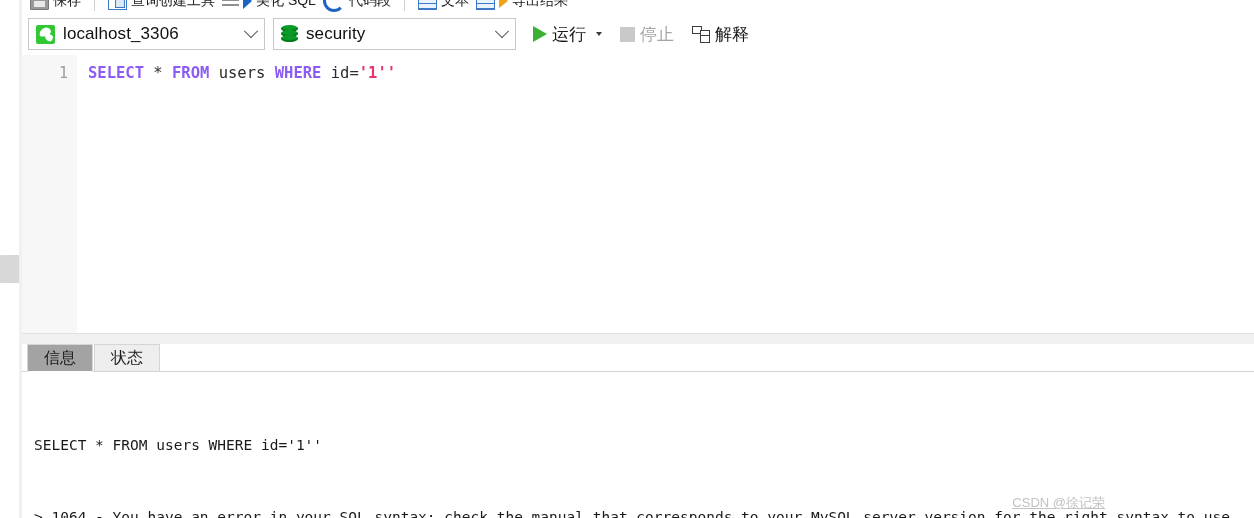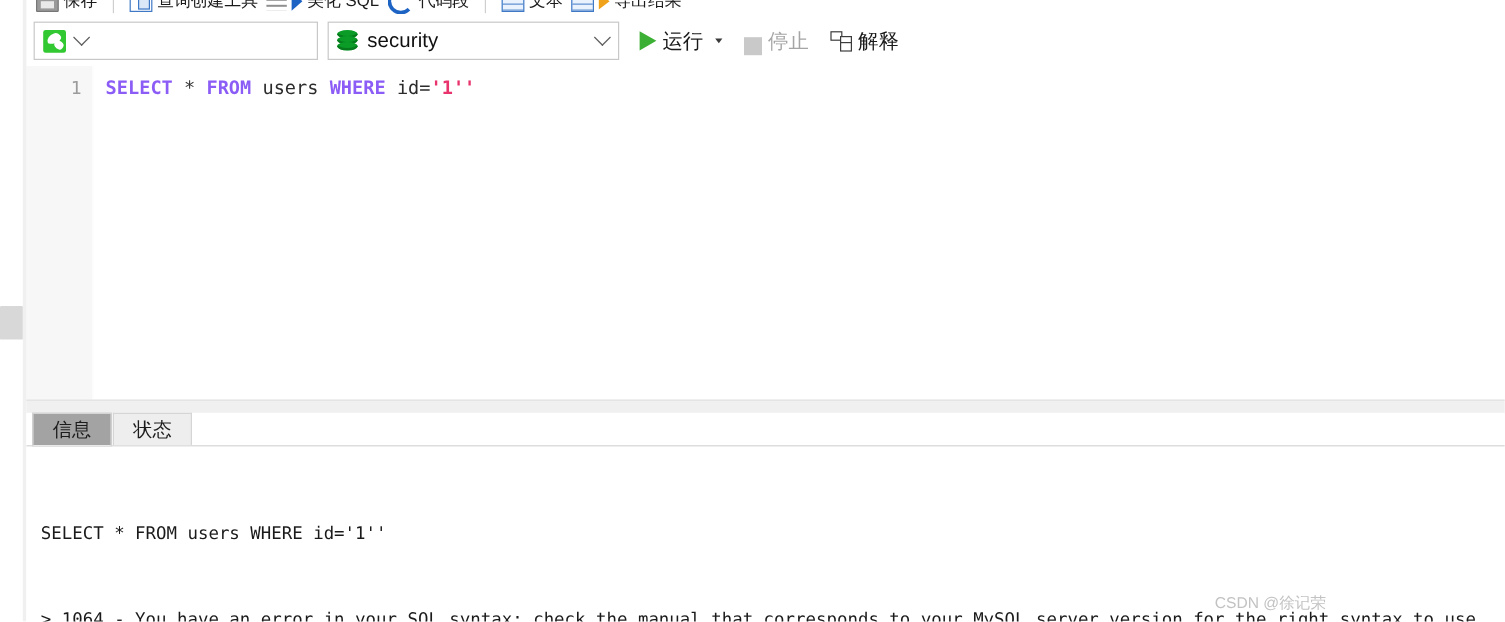--- a/index.html
+++ b/index.html
@@ -201,21 +201,21 @@
 
   .tbtn {
     display: flex;
     align-items: center;
     gap: 5px;
     font-size: 17px;
     color: #1a1a1a;
     white-space: nowrap;
     padding: 2px 4px;
   }
-  .tbtn.disabled { color: #a5a5a5; align-items: flex-end; }
+  .tbtn.disabled { color: #a5a5a5; }
   .play {
     width: 0; height: 0;
     border-left: 14px solid #3cb034;
     border-top: 8px solid transparent;
     border-bottom: 8px solid transparent;
   }
   .caret-small {
     width: 0; height: 0;
     border-left: 3.5px solid transparent;
     border-right: 3.5px solid transparent;
@@ -354,20 +354,21 @@
     word-break: break-word;
   }
   .log div { white-space: pre-wrap; }
 
   .watermark {
     position: absolute;
     right: 10px; bottom: 6px;
     font-size: 13px;
     color: #c2c2c2;
     font-family: "Liberation Sans", sans-serif;
+    text-decoration: underline;
   }
 </style>
 </head>
 <body>
 
 <div id="app">
 
   <div class="top-strip">
     <div class="top-strip-inner">
       <div class="tb-item">
@@ -398,20 +399,21 @@
         <span class="tb-ic ic-orange"></span>
         <span>导出结果</span>
       </div>
     </div>
   </div>
 
   <div class="toolbar">
 
     <div class="combo combo-conn">
       <span class="conn-icon"></span>
+      <span class="combo-label">localhost_3306</span>
       <span class="combo-arrow">
           <i class="chev"></i>
         </span>
     </div>
 
     <div class="combo combo-db">
       <span class="db-icon">
           <i></i>
           <i></i>
           <i></i>

